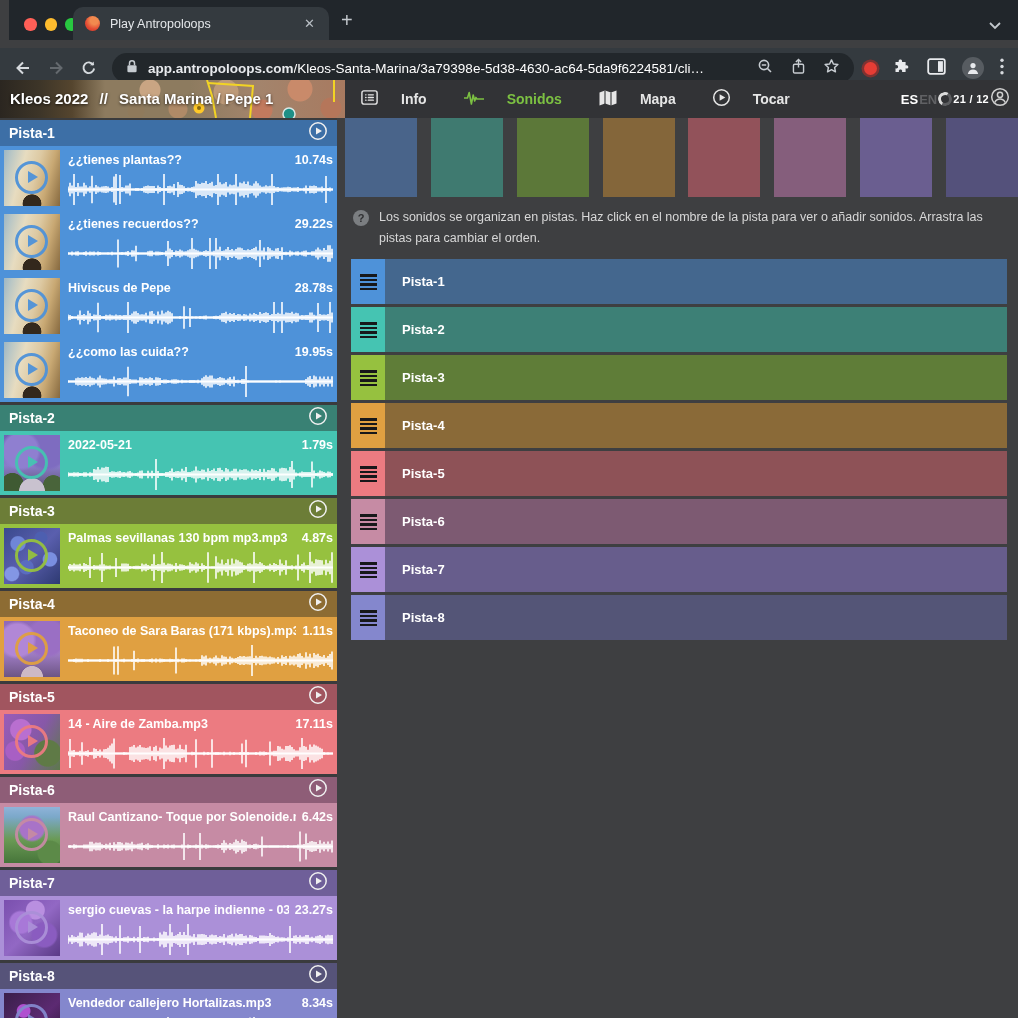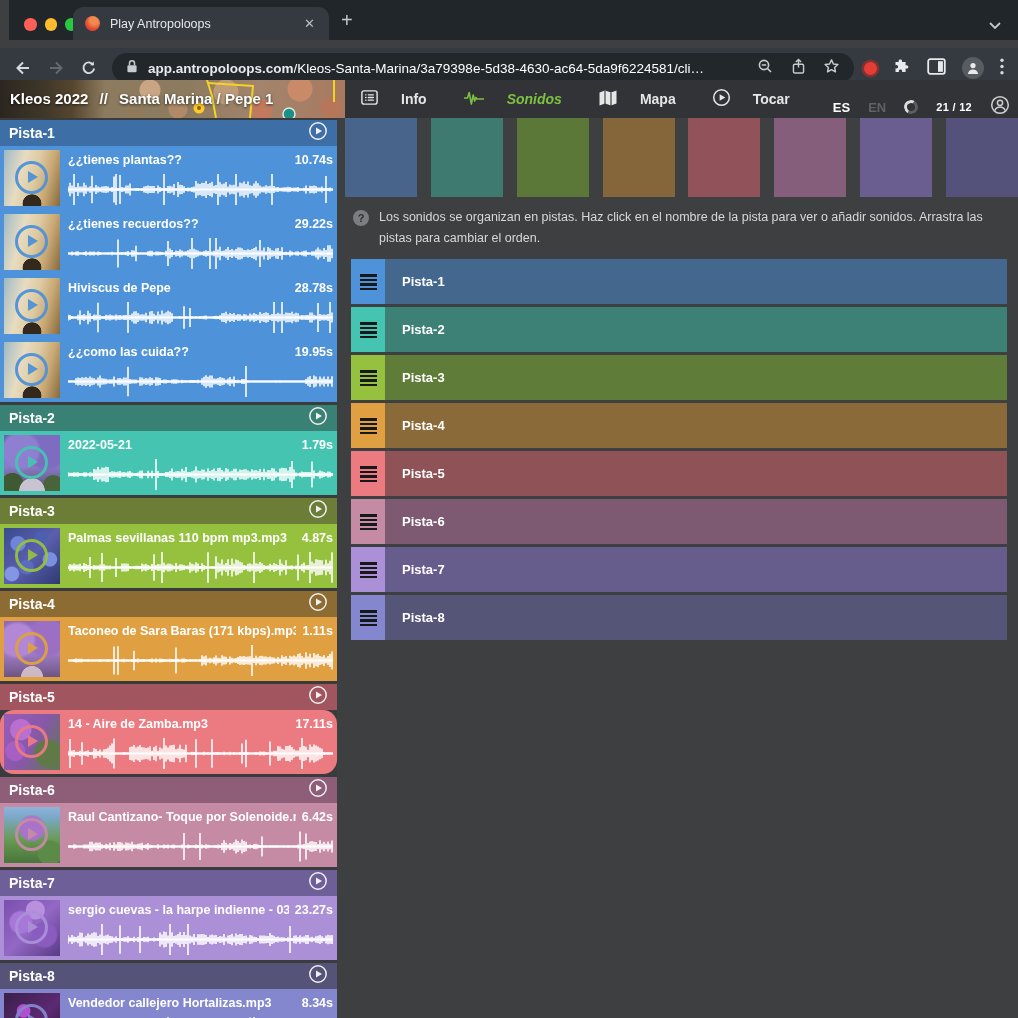--- a/index.html
+++ b/index.html
@@ -48,22 +48,22 @@
       radial-gradient(circle at 262px 30px,#c27a5e 0 10px,rgba(0,0,0,0) 11px),
       radial-gradient(circle at 300px 9px,#c98a6a 0 12px,rgba(0,0,0,0) 13px),
       radial-gradient(circle at 331px 28px,#b5765a 0 10px,rgba(0,0,0,0) 11px),
       linear-gradient(90deg,#8d7b5f 0 55%,#a3846c 75%,#a87a60 100%);}
   .banner svg.overlay{position:absolute;left:0;top:0;}
   .banner-title{position:absolute;left:10px;top:10px;font-size:15px;font-weight:700;color:#fff;
                 text-shadow:0 1px 3px rgba(0,0,0,.7);white-space:nowrap;}
   .banner-title .sep{margin:0 7px;font-weight:700;}
   .appnav{position:absolute;left:360px;top:0;height:38px;display:flex;align-items:center;gap:36px;}
   .nav-item{display:flex;align-items:center;gap:22px;color:#e6e6e6;font-size:14px;font-weight:600;}
-  .nav-item.active{color:var(--green);font-style:italic;}
-  .hdr-right{position:absolute;right:8px;top:8px;height:38px;display:flex;align-items:center;gap:18px;text-align:right;}
+  .nav-item.active{color:var(--green);}
+  .hdr-right{position:absolute;right:8px;top:0;height:38px;display:flex;align-items:center;gap:1px;text-align:right;}
   .lang{font-size:13px;font-weight:700;}
   .lang.on{color:#fff;} .lang.off{color:#606164;}
   .loader{width:14px;height:14px;border-radius:50%;border:3px solid #5c5d60;
           border-top-color:#dcdcdc;border-left-color:#dcdcdc;transform:rotate(-15deg);}
   .counter{color:#fff;font-size:11px;font-weight:700;letter-spacing:.3px;}
 
   
   .sidebar{position:absolute;left:0;top:118px;width:337px;bottom:0;overflow:hidden;
            background:#3a3b3d;padding-top:2px;}
   .section{margin-bottom:3px;}
@@ -410,21 +410,21 @@
               <path d="M8 6.6 14 10 8 13.4z" fill="#f0f0f0"></path>
             </svg>
       </span>
     </div>
 
   <div class="clip" style="background: rgb(150, 193, 63);">
     <div class="thumb t3">
       <span class="pov" style="--c: #96C13F;"></span>
     </div>
     <div class="clip-line1">
-      <span class="clip-name">Palmas sevillanas 110 bpm mp3.mp3</span>
+      <span class="clip-name">Palmas sevillanas 130 bpm mp3.mp3</span>
       <span class="clip-dur">4.87s</span>
     </div>
     <div class="wave">
             <svg viewBox="0 0 265 33" preserveAspectRatio="none">
               <path d="M0 16.5H265" stroke="rgba(255,255,255,.95)" stroke-width="2.2"></path>
               <path d="M0 14.7V18.3M2 13.0V20.0M4 13.8V19.2M6 12.6V20.4M8 13.4V19.6M10 13.5V19.5M12 12.8V20.2M14 14.8V18.2M16 11.9V21.1M18 13.0V20.0M20 13.9V19.1M22 6.0V27.0M24 15.3V17.7M26 13.9V19.1M28 14.4V18.6M30 14.6V18.4M32 13.5V19.5M34 1.9V31.1M36 13.2V19.8M38 14.4V18.6M40 14.7V18.3M42 14.5V18.5M44 15.4V17.6M46 15.4V17.6M48 7.0V26.0M50 15.4V17.6M52 15.3V17.7M54 12.5V20.5M56 12.4V20.6M58 12.5V20.5M60 12.7V20.3M62 15.1V17.9M64 15.4V17.6M66 15.0V18.0M68 14.7V18.3M70 14.7V18.3M72 14.9V18.1M74 12.5V20.5M76 13.4V19.6M78 12.7V20.3M80 14.1V18.9M82 14.7V18.3M84 12.9V20.1M86 3.3V29.7M88 14.0V19.0M90 13.0V20.0M92 13.2V19.8M94 1.0V32.0M96 11.7V21.3M98 13.7V19.3M100 12.5V20.5M102 12.7V20.3M104 13.6V19.4M106 14.7V18.3M108 12.0V21.0M110 14.8V18.2M112 13.3V19.7M114 13.6V19.4M116 14.1V18.9M118 14.7V18.3M120 14.6V18.4M122 11.3V21.7M124 12.7V20.3M126 13.4V19.6M128 11.3V21.7M130 12.6V20.4M132 14.9V18.1M134 12.2V20.8M136 13.9V19.1M138 15.0V18.0M140 1.2V31.8M142 15.4V17.6M144 15.3V17.7M146 15.3V17.7M148 5.3V27.7M150 11.4V21.6M152 12.6V20.4M154 8.5V24.5M156 13.4V19.6M158 12.1V20.9M160 8.3V24.7M162 13.8V19.2M164 7.4V25.6M166 12.4V20.6M168 8.6V24.4M170 9.3V23.7M172 10.8V22.2M174 11.5V21.5M176 14.1V18.9M178 14.5V18.5M180 12.8V20.2M182 12.2V20.8M184 13.2V19.8M186 1.0V32.0M188 12.2V20.8M190 12.7V20.3M192 10.9V22.1M194 12.3V20.7M196 14.0V19.0M198 14.8V18.2M200 14.6V18.4M202 12.7V20.3M204 14.0V19.0M206 12.1V20.9M208 13.0V20.0M210 14.1V18.9M212 8.5V24.5M214 12.5V20.5M216 13.9V19.1M218 9.3V23.7M220 14.8V18.2M222 14.8V18.2M224 14.2V18.8M226 15.4V17.6M228 14.5V18.5M230 3.6V29.4M232 14.7V18.3M234 13.0V20.0M236 11.5V21.5M238 14.2V18.8M240 14.1V18.9M242 1.0V32.0M244 10.5V22.5M246 12.3V20.7M248 8.3V24.7M250 8.7V24.3M252 9.1V23.9M254 9.2V23.8M256 13.5V19.5M258 8.8V24.2M260 12.3V20.7M262 9.8V23.2M264 1.3V31.7" stroke="rgba(255,255,255,.92)" stroke-width="1.7"></path>
             </svg>
           </div>
   </div>
 </div>
@@ -461,21 +461,21 @@
     <div class="s-header" style="background: rgb(161, 85, 95);">
       <span class="s-title">Pista-5</span>
       <span class="s-play">
         <svg width="20" height="20" viewBox="0 0 20 20">
               <circle cx="10" cy="10" r="8.2" stroke="#f0f0f0" stroke-width="1.5" fill="none"></circle>
               <path d="M8 6.6 14 10 8 13.4z" fill="#f0f0f0"></path>
             </svg>
       </span>
     </div>
 
-  <div class="clip" style="background: rgb(236, 123, 129); border-radius: 14px;">
+  <div class="clip" style="background: rgb(236, 123, 129);">
     <div class="thumb t5">
       <span class="pov" style="--c: #EC7B81;"></span>
     </div>
     <div class="clip-line1">
       <span class="clip-name">14 - Aire de Zamba.mp3</span>
       <span class="clip-dur">17.11s</span>
     </div>
     <div class="wave">
             <svg viewBox="0 0 265 33" preserveAspectRatio="none">
               <path d="M0 16.5H265" stroke="rgba(255,255,255,.95)" stroke-width="2.2"></path>

